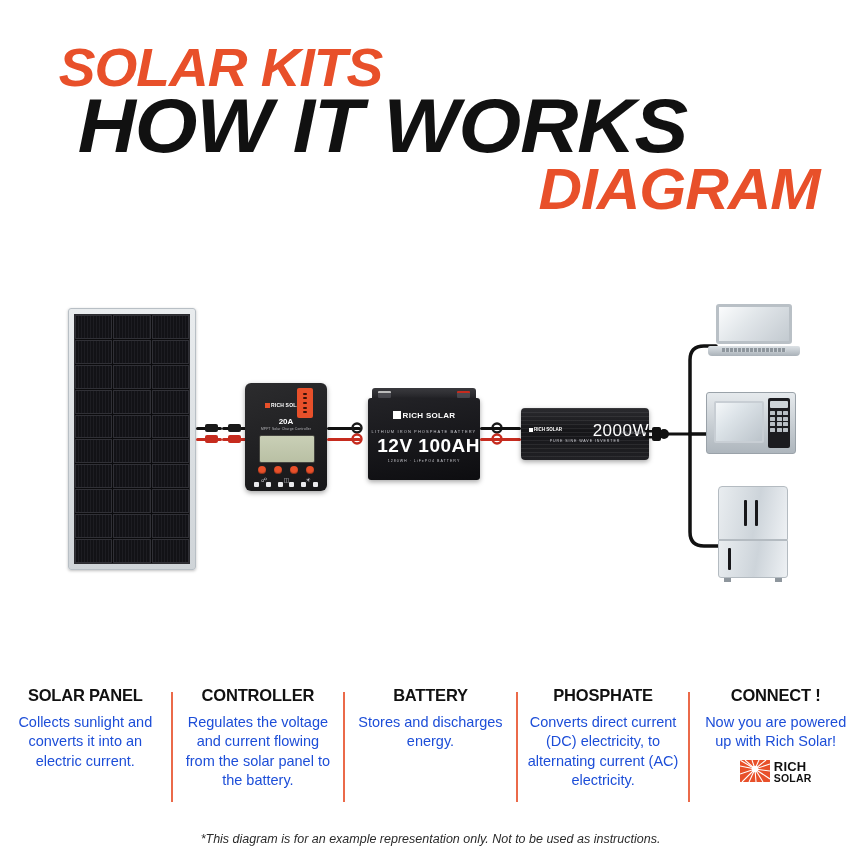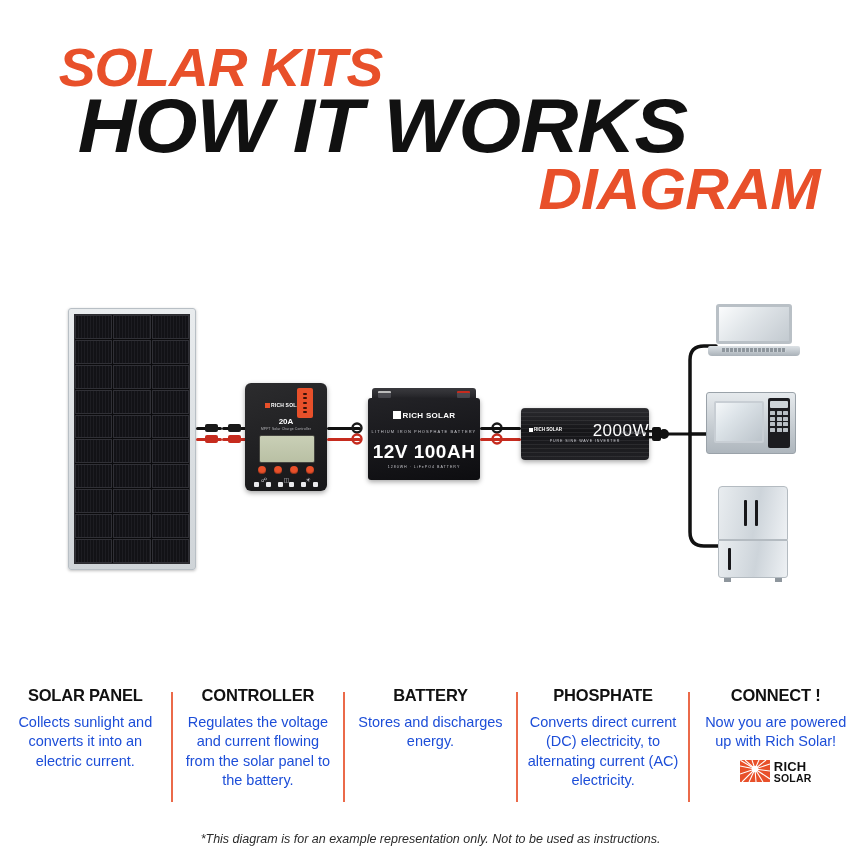--- a/index.html
+++ b/index.html
@@ -69,21 +69,21 @@
     background:linear-gradient(180deg,#3a3a3e,#232327);border-radius:3px 3px 0 0;}
   .bat-term{position:absolute;top:3px;width:13px;height:5px;background:#4a4a50;border-radius:1px;}
   .bat-term.neg{left:10px;border-top:2px solid #bbb;}
   .bat-term.pos{right:10px;border-top:2px solid #c62b1e;}
   .bat-body{position:absolute;left:0;top:10px;width:112px;height:82px;
     background:linear-gradient(170deg,#232327,#0d0d10);border-radius:3px;
     box-shadow:0 2px 5px rgba(0,0,0,.35);color:#fff;text-align:center;box-sizing:border-box;padding-top:13px;}
   .bat-logo{font-size:8px;font-weight:bold;line-height:1.05;letter-spacing:.3px;}
   .bat-logo .sq{display:inline-block;width:8px;height:8px;background:#fff;vertical-align:-1px;margin-right:2px;}
   .bat-chem{font-size:4px;letter-spacing:1.1px;color:#c6c6cc;margin-top:9px;}
-  .bat-spec{font-size:19px;font-weight:bold;letter-spacing:.5px;margin-top:7px;}
+  .bat-spec{font-size:19px;font-weight:bold;letter-spacing:.5px;margin-top:1px;text-align:right;}
   .bat-foot{font-size:3.6px;letter-spacing:1px;color:#c6c6cc;margin-top:2px;}
 
   
   .inverter{position:absolute;left:521px;top:158px;width:128px;height:52px;
     background:linear-gradient(180deg,#2b2b2f 0%,#151518 45%,#212125 100%);
     border-radius:4px;box-shadow:0 2px 5px rgba(0,0,0,.35);color:#fff;overflow:hidden;}
   .inv-fins{position:absolute;inset:0;
     background:repeating-linear-gradient(180deg,rgba(255,255,255,.07) 0px,rgba(255,255,255,.07) 1px,transparent 1px,transparent 4px);}
   .inv-logo{position:absolute;left:8px;top:20px;font-size:4.5px;font-weight:bold;line-height:1.05;}
   .inv-logo .sq{display:inline-block;width:4px;height:4px;background:#fff;vertical-align:-1px;margin-right:1px;}

